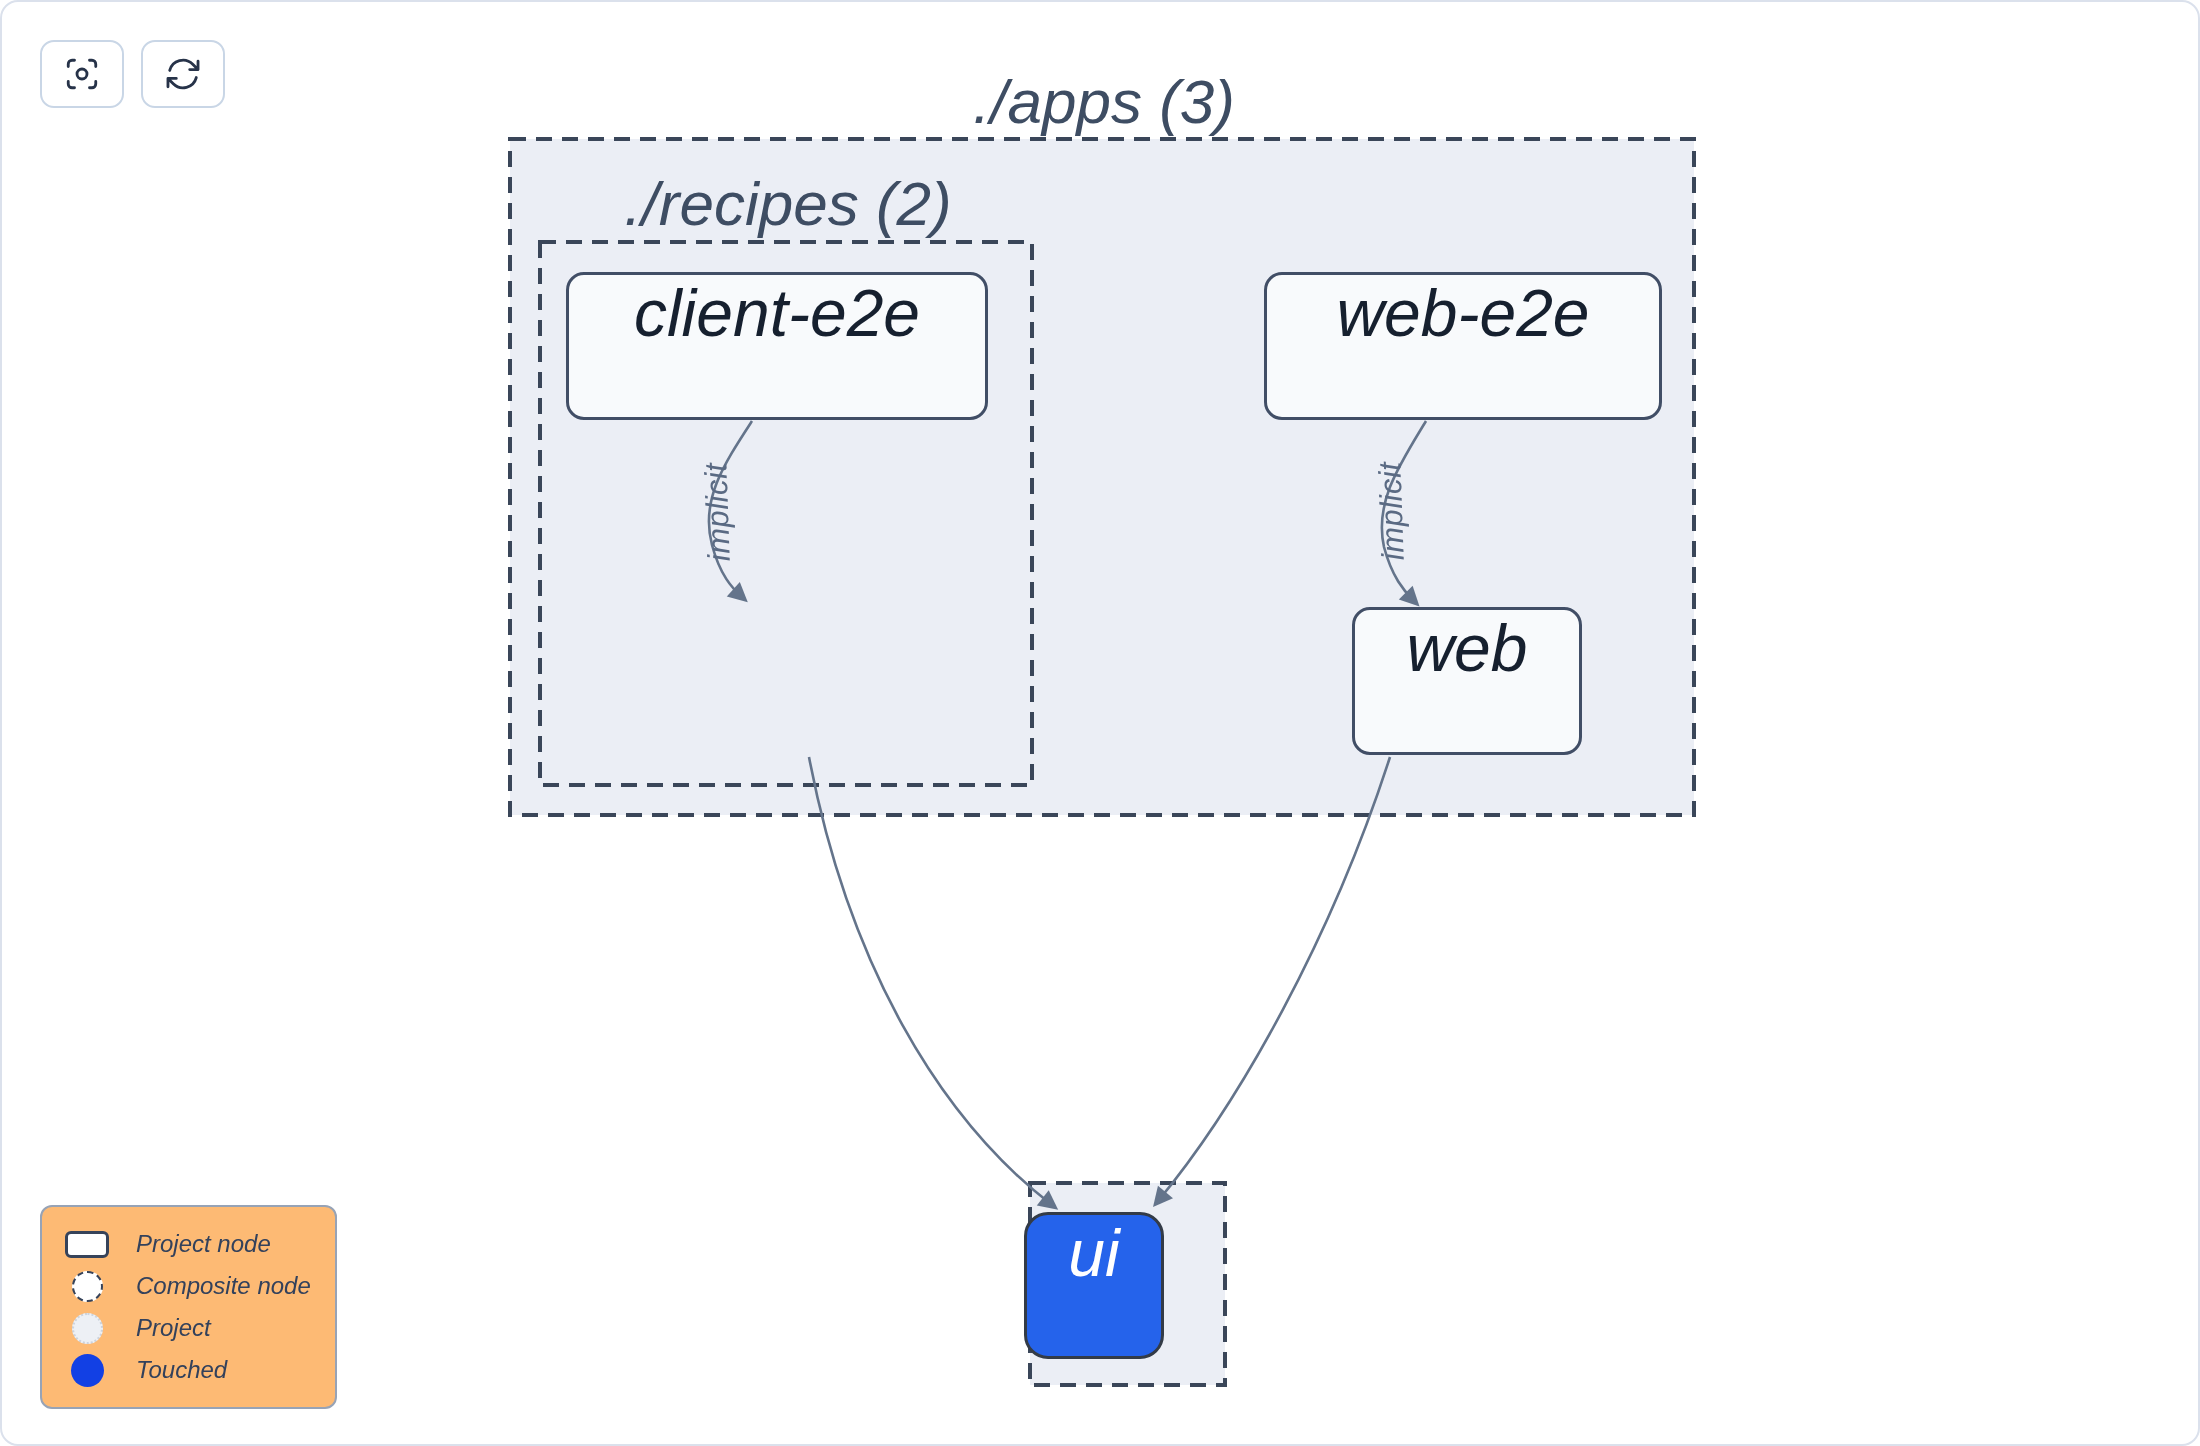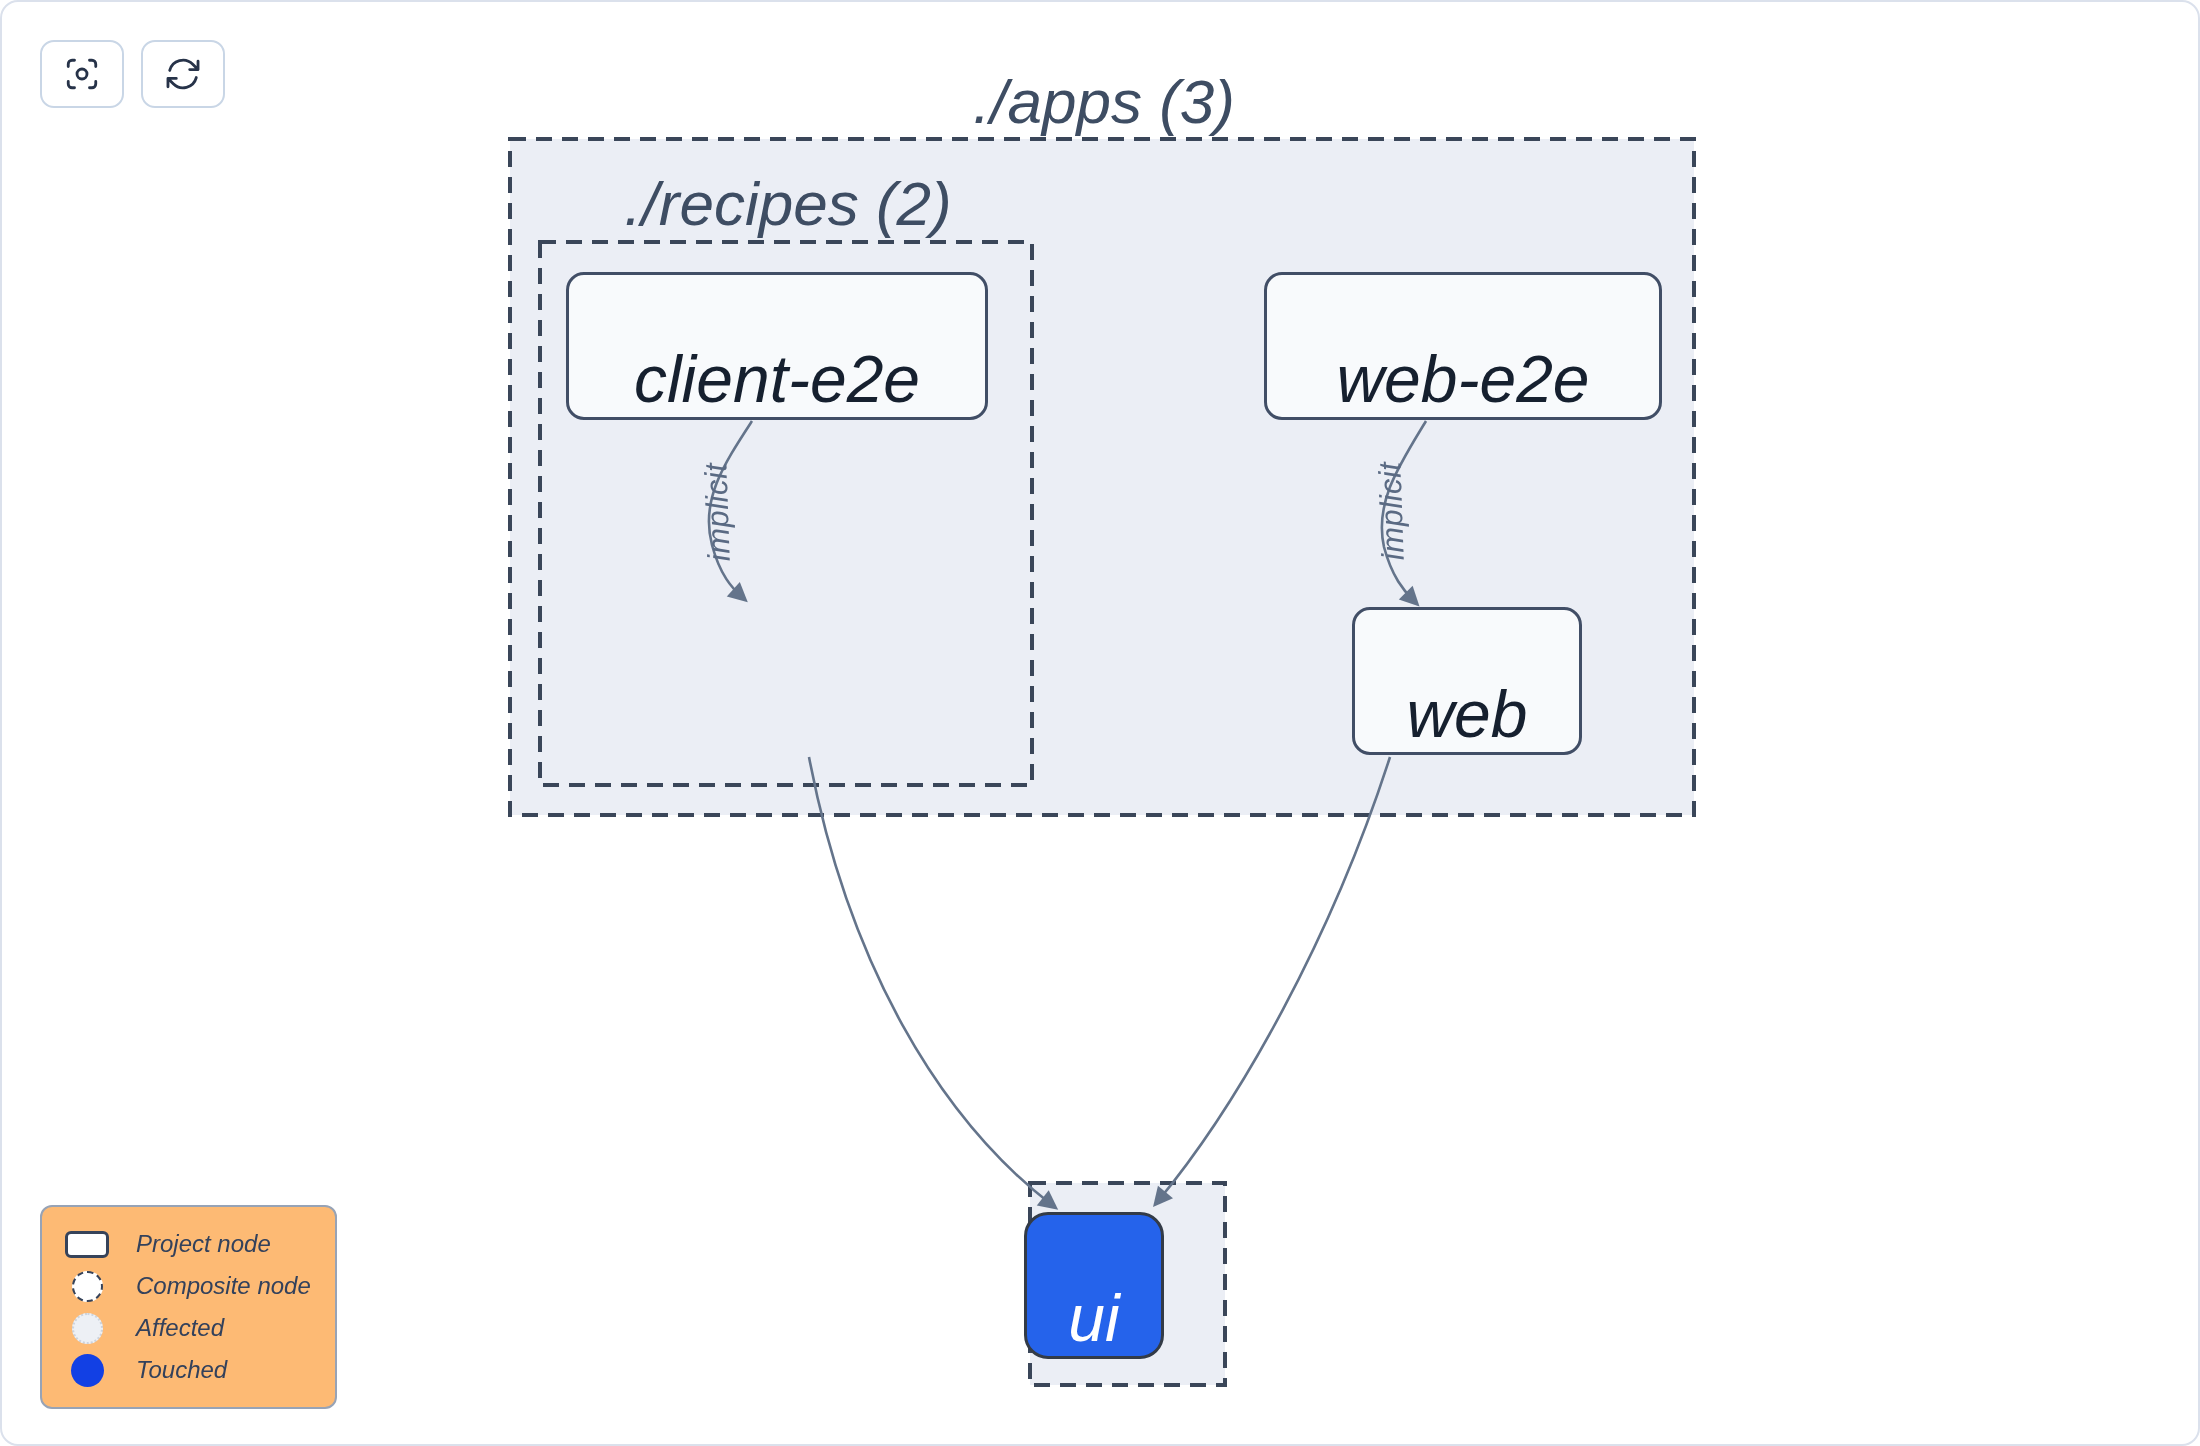--- a/index.html
+++ b/index.html
@@ -43,21 +43,21 @@
   .edge-label{
     position:absolute;
     transform:translate(-50%,-50%) rotate(-92deg);
     font-size:31px;letter-spacing:.5px;color:#5a6a83;white-space:nowrap;
   }
   #edge-label-1{left:716px;top:510px;}
   #edge-label-2{left:1390px;top:509px;}
   
   .node{
     position:absolute;
-    display:flex;align-items:flex-end;justify-content:center;
+    display:flex;align-items:flex-start;justify-content:center;
     background:#f8fafc;
     border:3px solid #414e66;
     border-radius:18px;
     color:#16202f;font-size:66px;
     box-sizing:border-box;cursor:pointer;
   }
   #node-client-e2e{left:564px;top:270px;width:422px;height:148px;}
   #node-web-e2e{left:1262px;top:270px;width:398px;height:148px;}
   #node-client{left:650px;top:605px;width:282px;height:148px;}
   #node-web{left:1350px;top:605px;width:230px;height:148px;}
@@ -147,21 +147,21 @@
     <div class="legend-row">
       <span class="swatch-wrap">
           <span class="sw-composite"></span>
         </span>
       <span class="legend-label">Composite node</span>
     </div>
     <div class="legend-row">
       <span class="swatch-wrap">
           <span class="sw-affected"></span>
         </span>
-      <span class="legend-label">Affected</span>
+      <span class="legend-label">Project</span>
     </div>
     <div class="legend-row">
       <span class="swatch-wrap">
           <span class="sw-touched"></span>
         </span>
       <span class="legend-label">Touched</span>
     </div>
   </div>
 
 </div>

